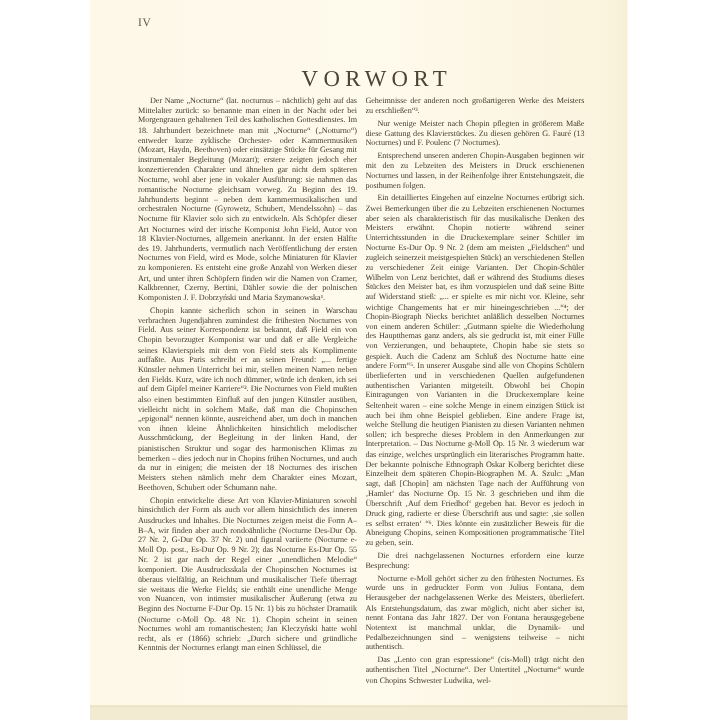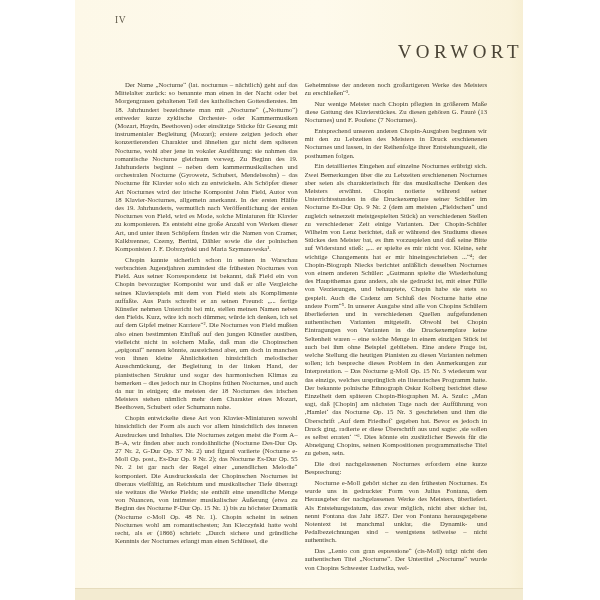--- a/index.html
+++ b/index.html
@@ -40,26 +40,26 @@
     top: 15px;
     font-size: 9.5px;
     letter-spacing: 0.5px;
     color: #5f594a;
   }
   .title {
     position: absolute;
     left: 0;
     top: 41px;
     width: 100%;
-    text-align: right;
+    text-align: center;
     font-size: 19px;
     font-weight: normal;
     letter-spacing: 4.5px;
     color: #4a4436;
-    margin: 0;
+    margin: 15px;
   }
   .columns {
     position: absolute;
     left: 40px;
     top: 81px;
     width: 372px;
     height: 495px;
     display: flex;
     gap: 7px;
     overflow: hidden;

